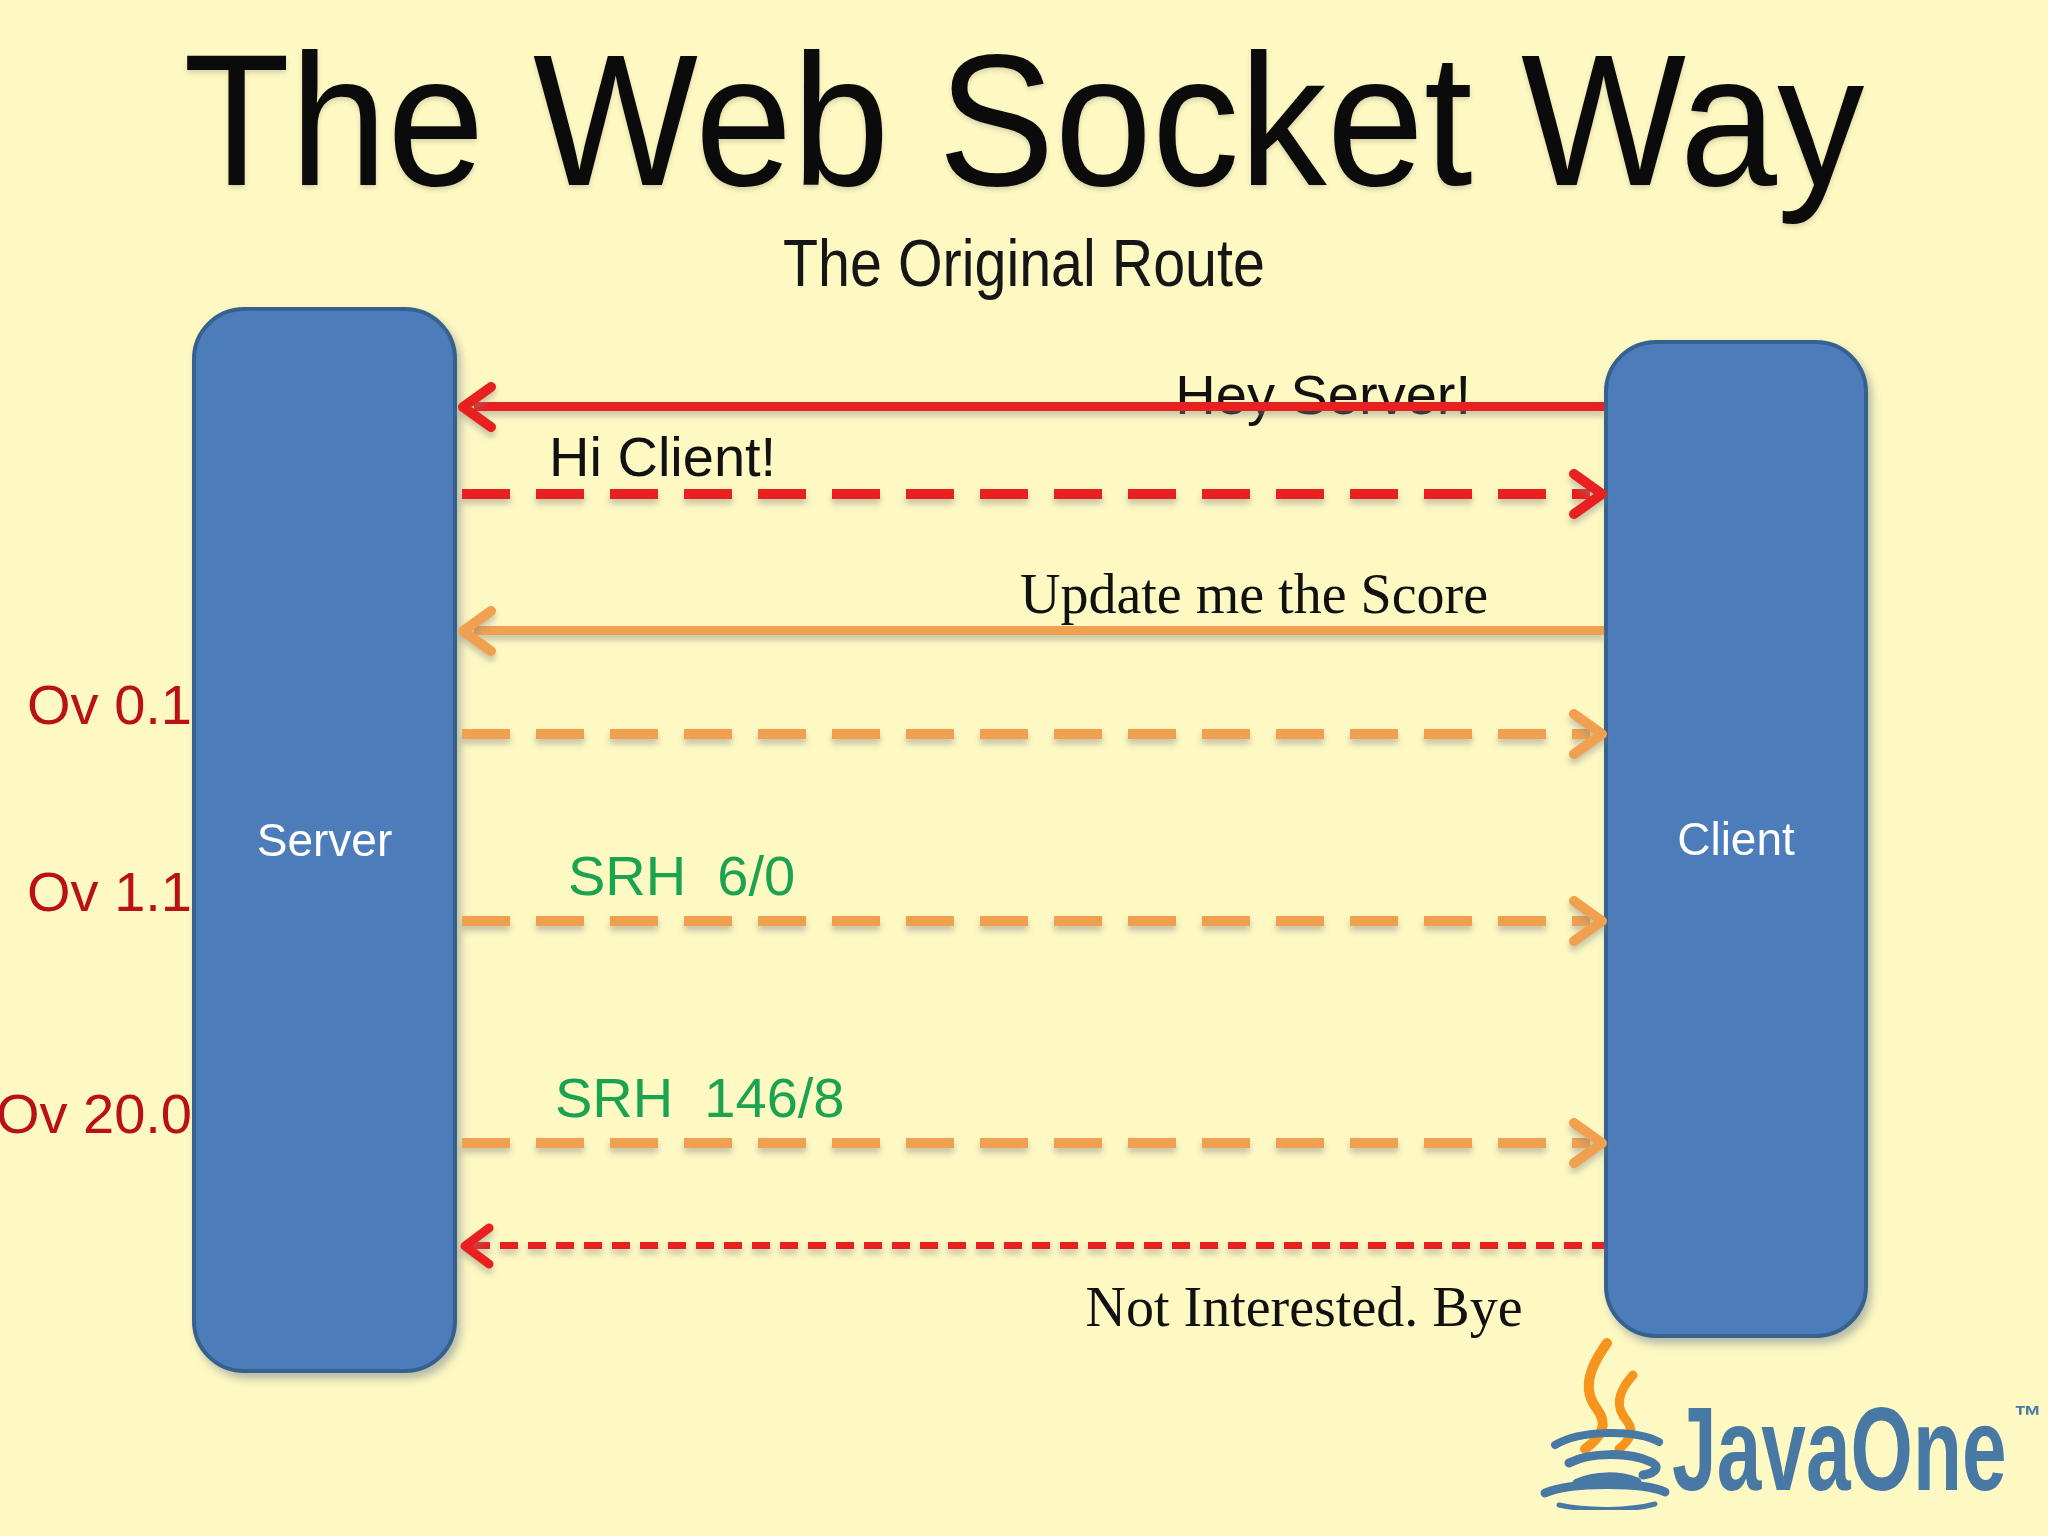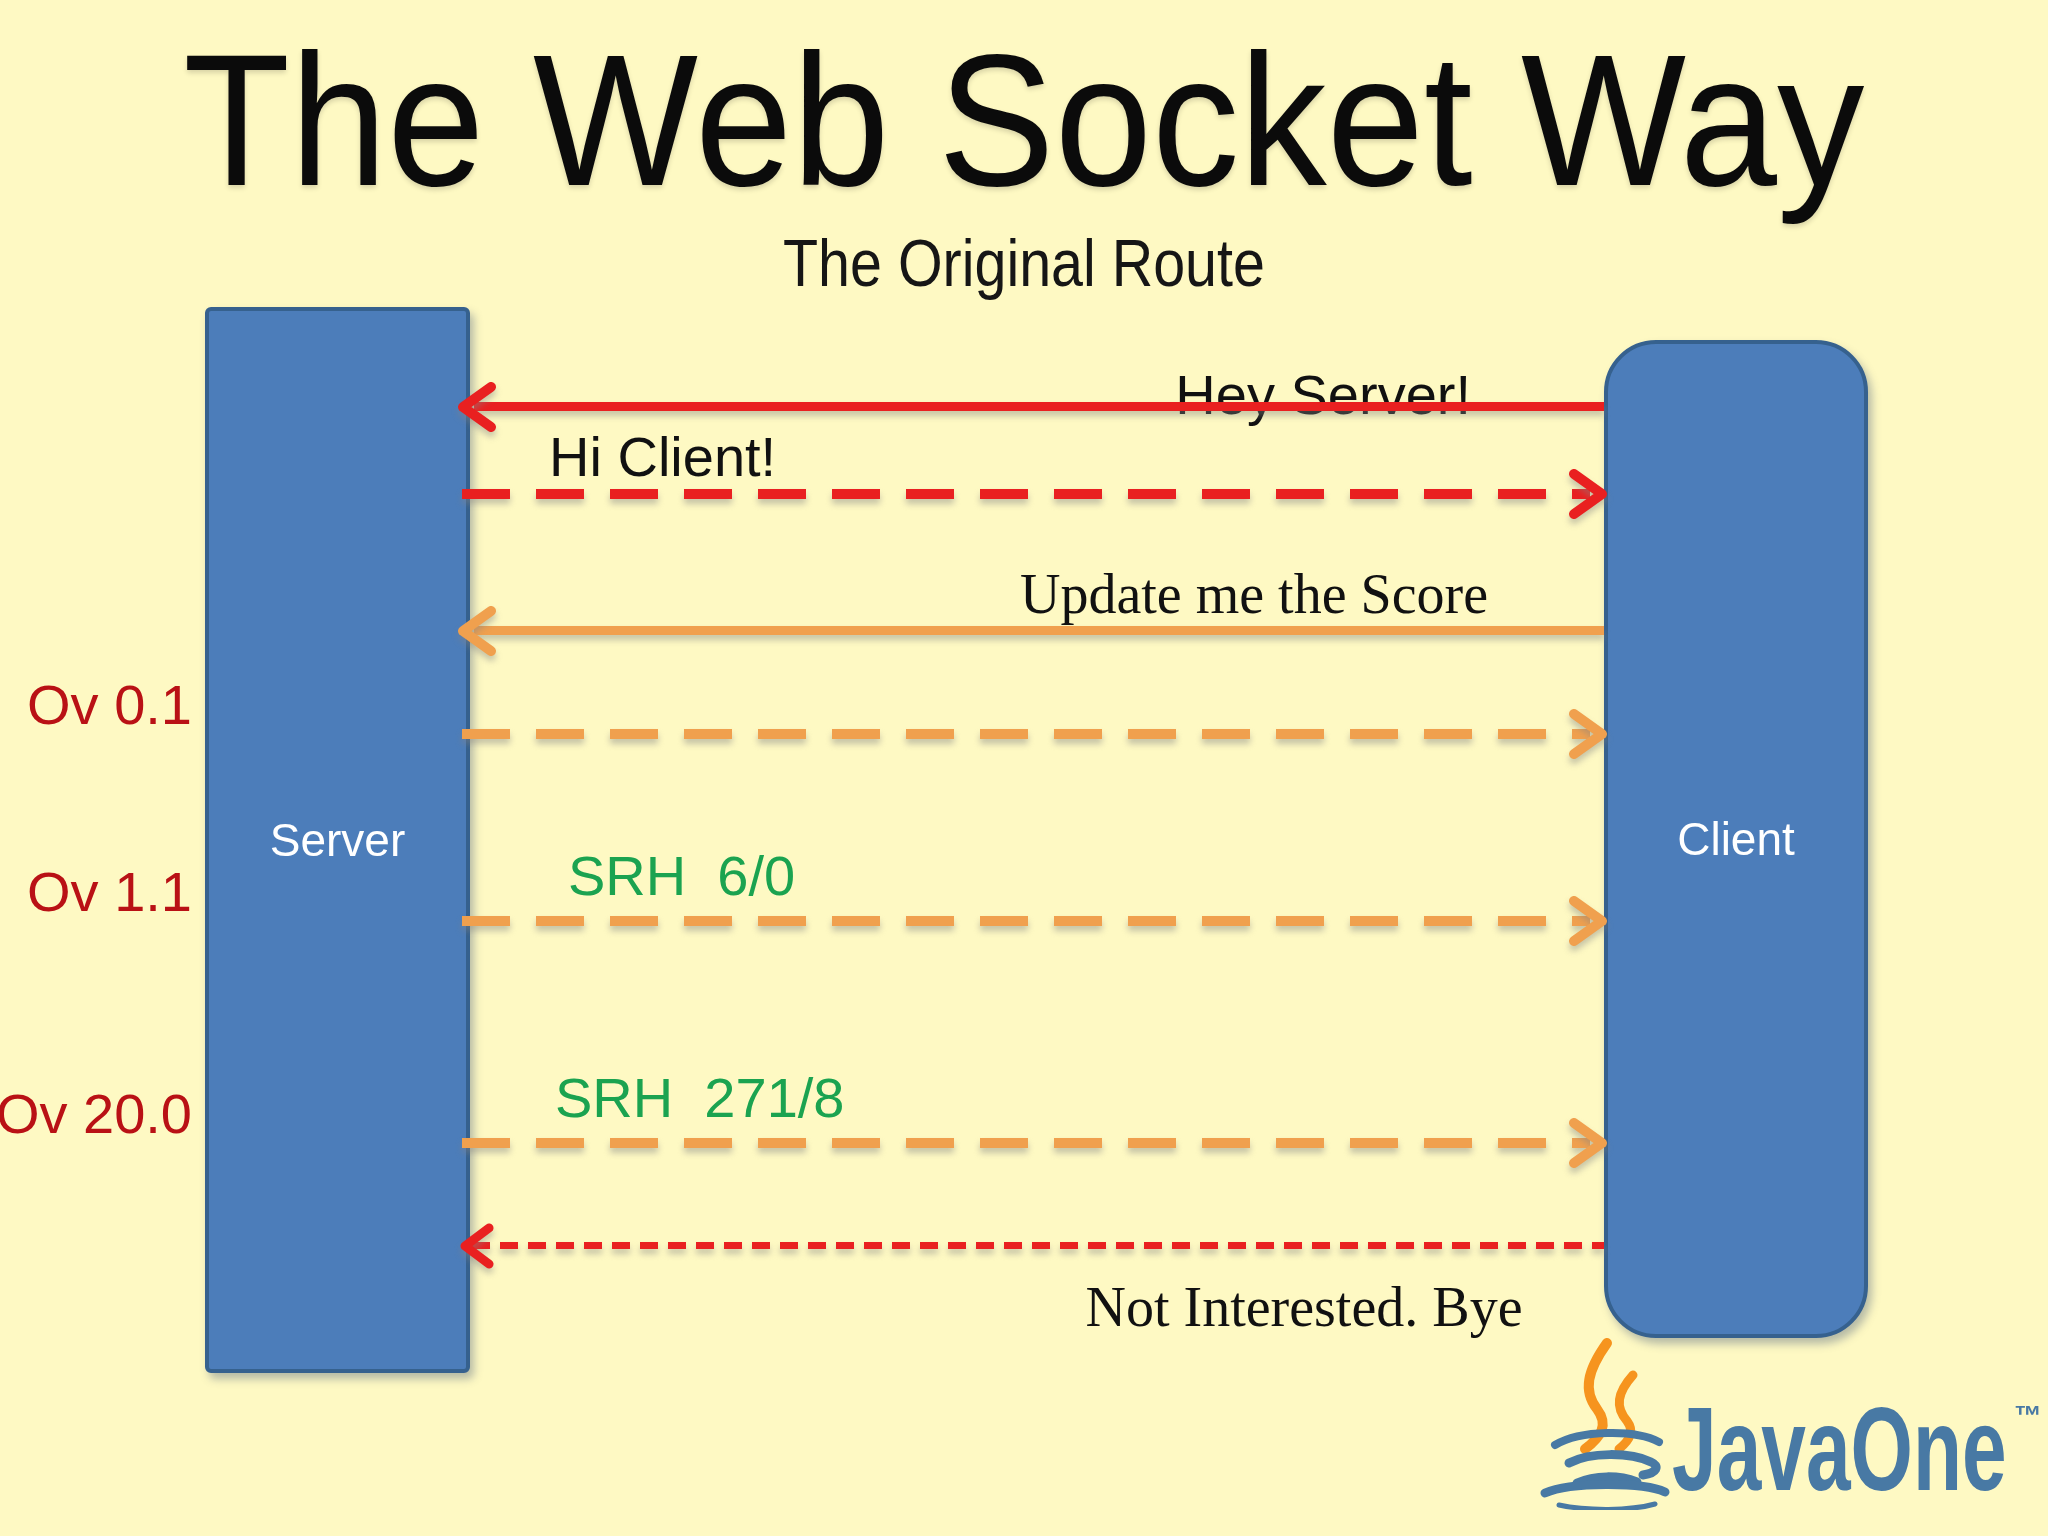--- a/index.html
+++ b/index.html
@@ -11,21 +11,21 @@
   .title{position:absolute;left:0;top:26px;width:100%;text-align:center;
     font-size:188px;line-height:1;white-space:nowrap;color:#0b0b0b;}
   .title .sx{display:inline-block;transform:scaleX(.93);transform-origin:center;
     text-shadow:0 3px 5px rgba(0,0,0,.15);}
   .subtitle{position:absolute;left:0;top:230px;width:100%;text-align:center;
     font-size:66px;line-height:1;color:#161616;}
   .subtitle .sx{display:inline-block;transform:scaleX(.87);transform-origin:center;}
   
   .actor{position:absolute;border-radius:52px;background:#4c7dba;border:4px solid #36618e;
     box-shadow:4px 6px 9px rgba(95,110,130,.45);display:flex;align-items:center;justify-content:center;}
-  .actor-server{left:205px;top:307px;width:257px;height:1058px;border-radius:6px;}
+  .actor-server{left:192px;top:307px;width:257px;height:1058px;}
   .actor-client{left:1604px;top:340px;width:256px;height:990px;}
   .actor span{color:#ffffff;font-size:46px;}
   
   .line{position:absolute;filter:drop-shadow(0 5px 3px rgba(130,130,130,.45));}
   .line-solid{height:9px;background:var(--c);}
   .line-dashed{height:10px;background:repeating-linear-gradient(90deg,var(--c) 0 48px,transparent 48px 74px);}
   .line-fine{height:7px;background:repeating-linear-gradient(90deg,var(--c) 0 18px,transparent 18px 28px);}
   .head{position:absolute;filter:drop-shadow(0 5px 3px rgba(130,130,130,.45));}
   
   .mlabel{position:absolute;font-size:56px;line-height:1;white-space:pre;}
@@ -81,21 +81,21 @@
   </svg>
 
   <div class="ovlabel" style="right: 1856px; top: 864px; width: 260px; color: rgb(185, 17, 21);">Ov 1.1</div>
   <div class="mlabel" style="left: 568px; top: 848px; color: rgb(27, 163, 80);">SRH  6/0</div>
   <div class="line line-dashed" style="left: 462px; top: 916px; width: 1128px; --c: #f0a04e;"></div>
   <svg class="head" style="left: 1566px; top: 893px; color: rgb(240, 160, 78);" width="46" height="56" viewBox="0 0 46 56">
     <path d="M8 8 L36 28 L8 48" fill="none" stroke="currentColor" stroke-width="10" stroke-linecap="round" stroke-linejoin="round"></path>
   </svg>
 
   <div class="ovlabel" style="right: 1856px; top: 1086px; width: 280px; color: rgb(185, 17, 21);">Ov 20.0</div>
-  <div class="mlabel" style="left: 555px; top: 1070px; color: rgb(27, 163, 80);">SRH  271/8</div>
+  <div class="mlabel" style="left: 555px; top: 1070px; color: rgb(27, 163, 80);">SRH  146/8</div>
   <div class="line line-dashed" style="left: 462px; top: 1138px; width: 1128px; --c: #f0a04e;"></div>
   <svg class="head" style="left: 1566px; top: 1115px; color: rgb(240, 160, 78);" width="46" height="56" viewBox="0 0 46 56">
     <path d="M8 8 L36 28 L8 48" fill="none" stroke="currentColor" stroke-width="10" stroke-linecap="round" stroke-linejoin="round"></path>
   </svg>
 
   <div class="line line-fine" style="left: 472px; top: 1242px; width: 1132px; --c: #e92020;"></div>
   <svg class="head" style="left: 456px; top: 1221px; color: rgb(233, 32, 32);" width="40" height="50" viewBox="0 0 40 50">
     <path d="M33 7 L9 25 L33 43" fill="none" stroke="currentColor" stroke-width="9" stroke-linecap="round" stroke-linejoin="round"></path>
   </svg>
   <div class="mlabel center" style="left: 1024px; top: 1279px; width: 560px; color: rgb(17, 17, 17);">Not Interested. Bye</div>

